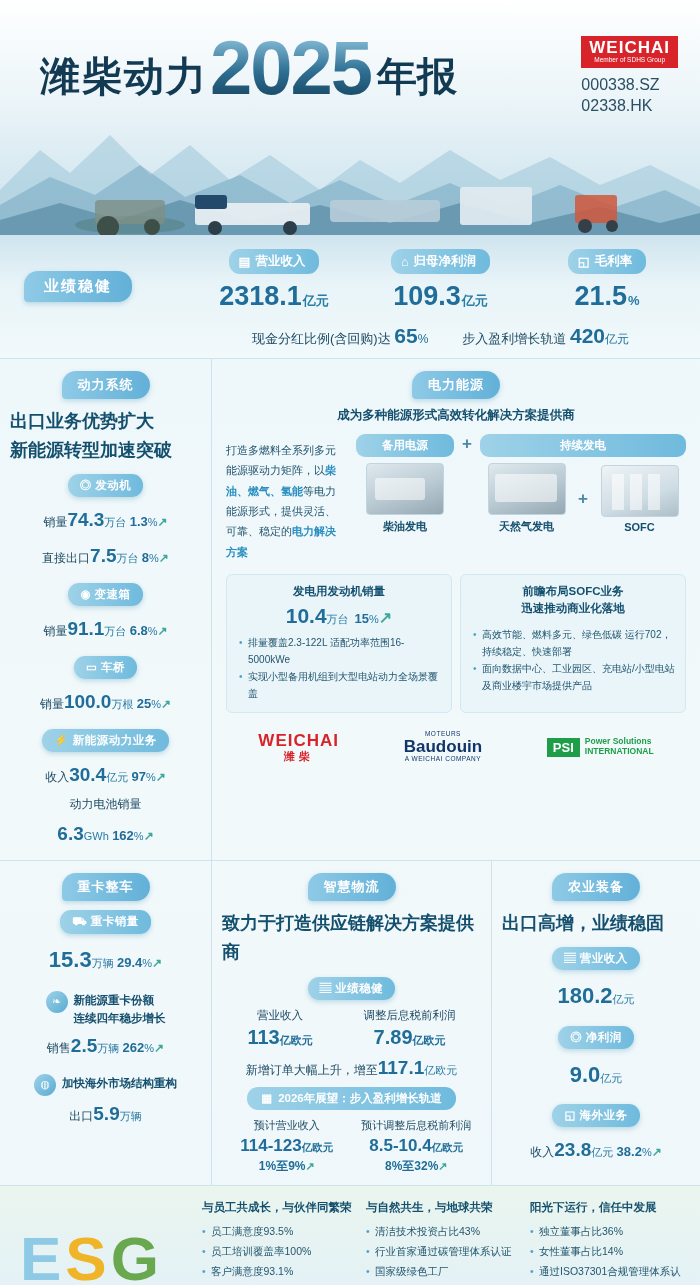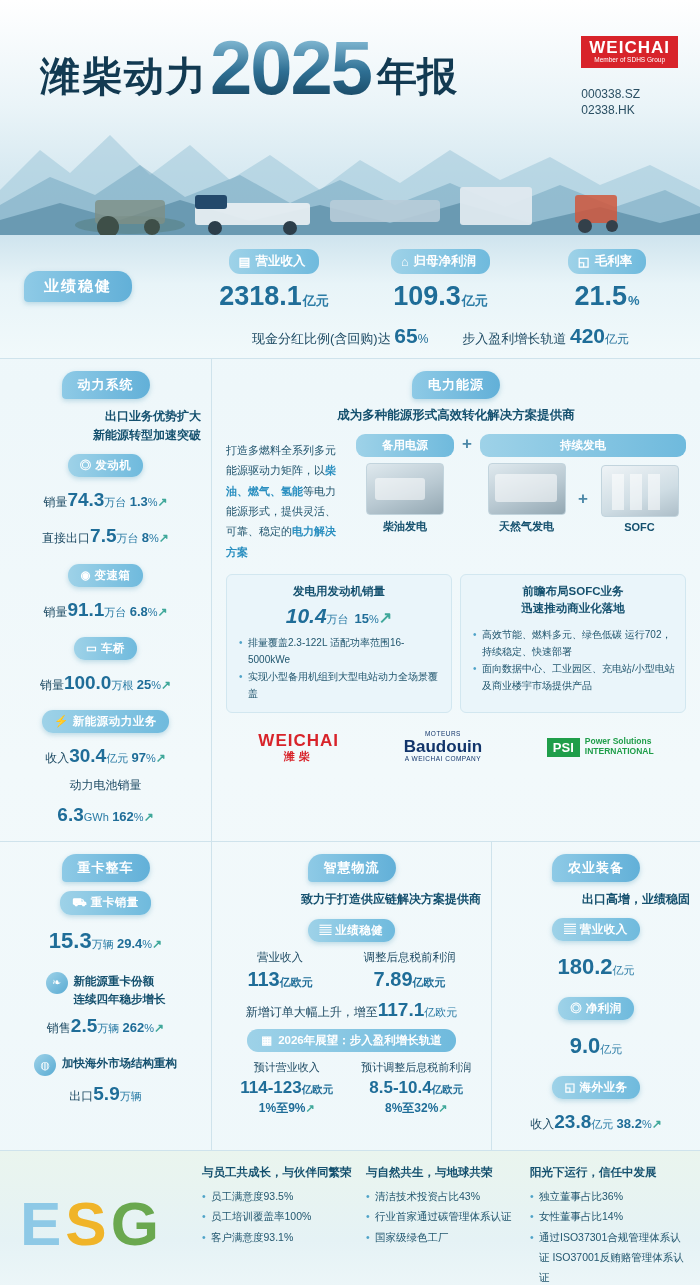--- a/index.html
+++ b/index.html
@@ -75,21 +75,21 @@
     background: #d8232a;
     color: #fff;
     font-size: 17px;
     font-weight: bold;
     letter-spacing: 1px;
     padding: 3px 8px 4px;
     text-align: center;
     line-height: 1.05;
   }
   .weichai-logo .sub { font-size: 6.5px; font-weight: normal; letter-spacing: 0; display:block; }
-  .code { font-size: 12px; color: #2a4f63; margin-top: 18px; line-height: 1.35; }
+  .code { font-size: 16px; color: #2a4f63; margin-top: 6px; line-height: 1.35; }
 
   
   .band { position: relative; }
   .pill {
     display: inline-block;
     background: linear-gradient(90deg, #8ecae6 0%, #62b0d8 100%);
     color: #fff;
     font-size: 15px;
     font-weight: bold;
     letter-spacing: 2px;
@@ -129,21 +129,21 @@
   }
   .perf-note b { font-size: 21px; color: #1f6d98; }
   .perf-note .u2 { font-size: 12px; color: #1f6d98; }
 
   
   .main2 { display: flex; border-top: 1px solid #cfe3ec; }
   .col-left { width: 212px; border-right: 1px solid #cfe3ec; padding: 12px 10px 8px; }
   .col-right { flex: 1; padding: 12px 14px 8px; }
 
   .sec-head { text-align: center; margin-bottom: 8px; }
-  .sub-line { text-align: right; font-size: 12px; color: #14506e; line-height: 1.6; font-weight: bold; }
+  .sub-line { text-align: left; font-size: 18px; color: #14506e; line-height: 1.6; font-weight: bold; }
 
   .metric-box { margin-top: 9px; }
   .metric-head {
     display: flex; justify-content: center;
   }
   .metric-body { text-align: center; margin-top: 5px; }
   .mline { font-size: 12px; color: #1d4a63; line-height: 1.9; }
   .mline .big { font-size: 19px; font-weight: bold; color: #1f6d98; }
   .mline .unit { font-size: 11px; color: #2a7ba5; }
   .mline .pct { font-size: 13px; font-weight: bold; color: #1f6d98; }
@@ -189,21 +189,21 @@
   .cards3 { display: flex; gap: 8px; margin-top: 12px; }
   .icard {
     flex: 1;
     background: #eaf5fa;
     border: 1px solid #d2e7f0;
     border-radius: 6px;
     padding: 8px 9px 10px;
   }
   .icard h4 { font-size: 11.5px; color: #14506e; text-align: center; font-weight: bold; line-height: 1.5; }
   .icard .num { text-align: center; margin-top: 4px; }
-  .icard .num b { font-size: 21px; color: #1f6d98; font-style: italic; }
+  .icard .num b { font-size: 21px; color: #1f6d98; }
   .icard .num .u { font-size: 11px; color: #2a7ba5; }
   .icard .num .p { font-size: 13px; color: #1f6d98; font-weight: bold; margin-left: 6px; }
   .icard ul { margin-top: 6px; padding-left: 12px; }
   .icard li { font-size: 10px; color: #22576f; line-height: 1.7; list-style: none; position: relative; }
   .icard li:before { content: "•"; position: absolute; left: -9px; color: #4fa3c8; }
 
   
   .logos { display: flex; justify-content: space-around; align-items: center; margin-top: 14px; padding: 4px 0 2px; }
   .logo-weichai { color: #d8232a; font-weight: bold; font-size: 17px; letter-spacing: 1px; text-align: center; line-height: 1.1; }
   .logo-weichai span { display: block; font-size: 11px; color: #d8232a; letter-spacing: 4px; }

